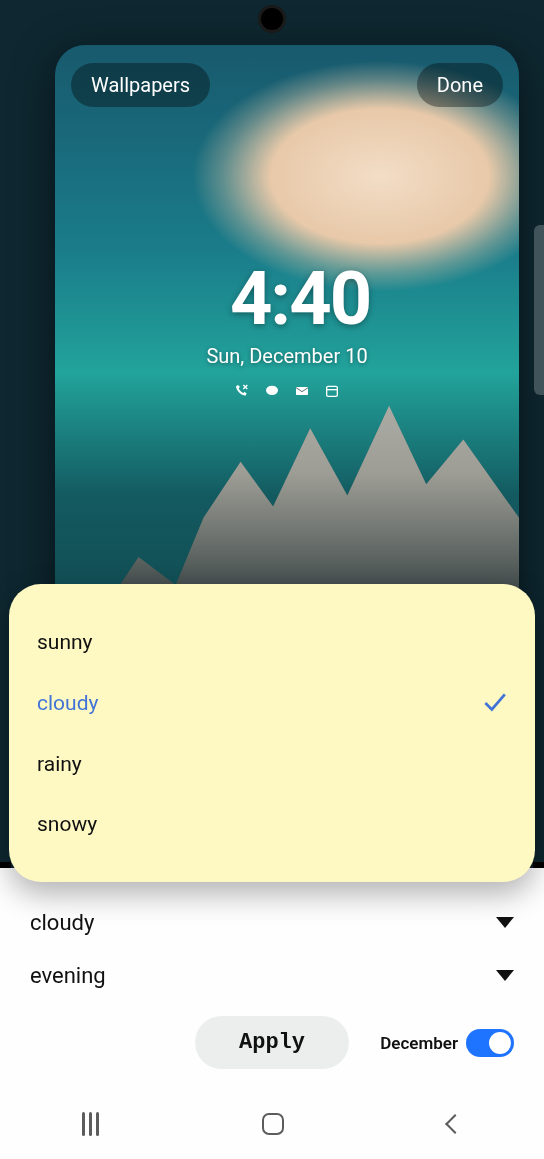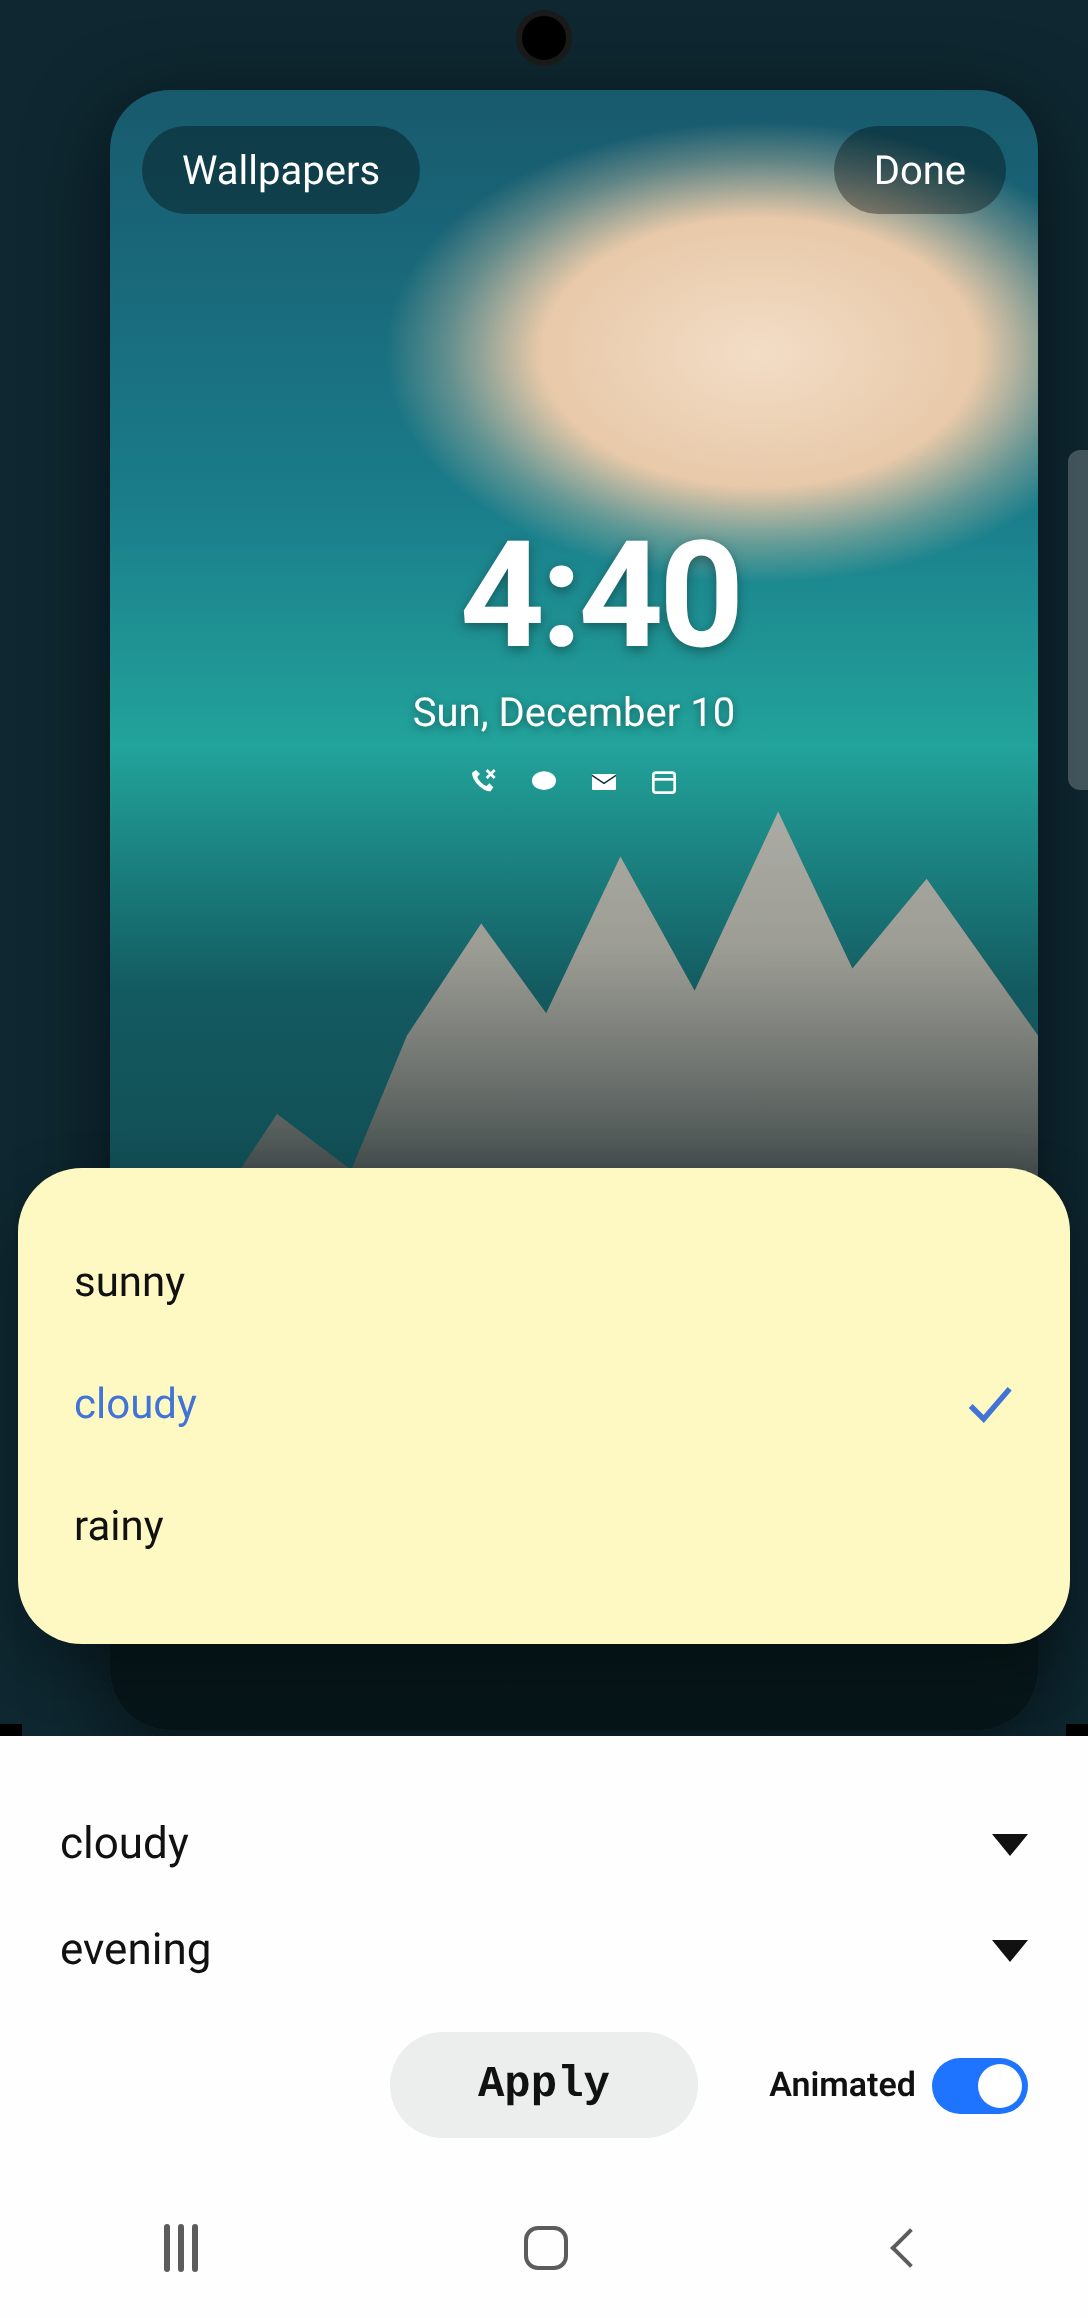--- a/index.html
+++ b/index.html
@@ -139,36 +139,39 @@
     <span>cloudy</span>
     <span class="check">
       <svg viewBox="0 0 24 24">
           <path d="M4 12l6 6L22 4"></path>
         </svg>
     </span>
   </div>
   <div class="opt">
     <span>rainy</span>
   </div>
+  <div class="opt">
+    <span>snowy</span>
+  </div>
 </div>
 
 <div class="bottom">
   <div class="setting-row">
     <span>cloudy</span>
     <span class="caret-down"></span>
   </div>
   <div class="setting-row">
     <span>evening</span>
     <span class="caret-down"></span>
   </div>
 
   <div class="apply-row">
     <div class="apply-btn">Apply</div>
     <div class="animated">
-      <span>Animated</span>
+      <span>December</span>
       <span class="toggle"></span>
     </div>
   </div>
 
   <div class="navbar">
     <div class="nav-recent">
         <span></span>
         <span></span>
         <span></span>
       </div>

